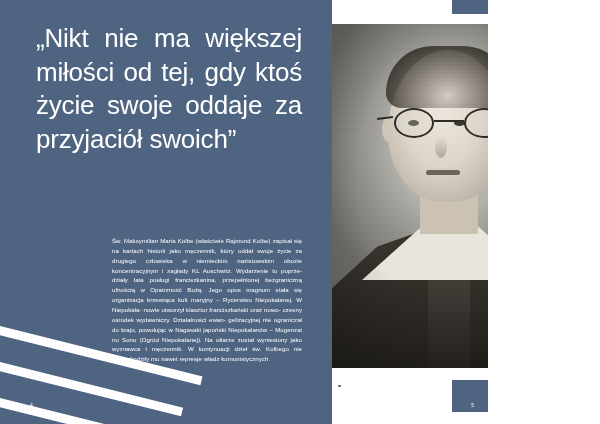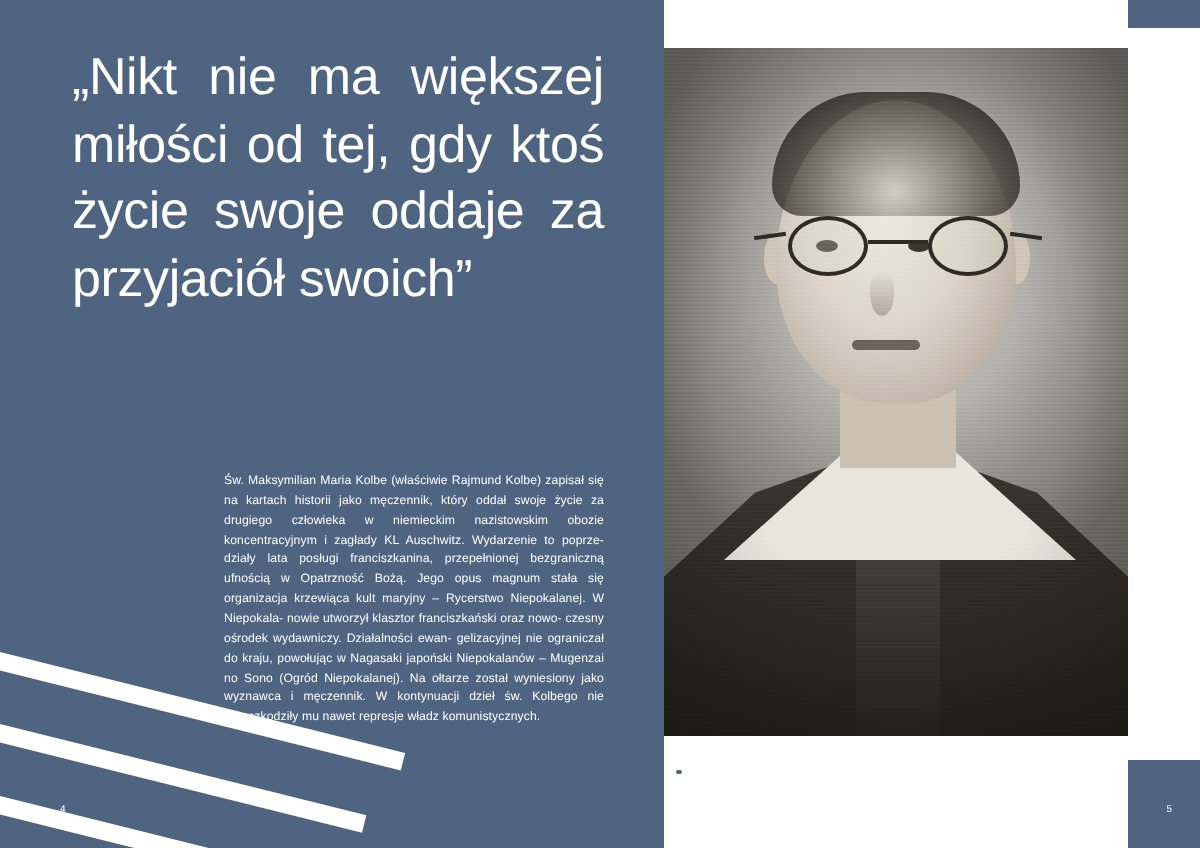--- a/index.html
+++ b/index.html
@@ -6,21 +6,21 @@
   html, body {
     margin: 0; padding: 0;
     width: 600px; height: 424px;
     overflow: hidden;
     font-family: "Liberation Sans", sans-serif;
     background: #ffffff;
   }
 
   #page {
     position: relative;
-    width: 600px;
+    width: 488px;
     height: 424px;
     background: #ffffff;
     overflow: hidden;
   }
 
   
   .bg-blue-main {
     position: absolute;
     left: 0; top: 0;
     width: 332px; height: 424px;

